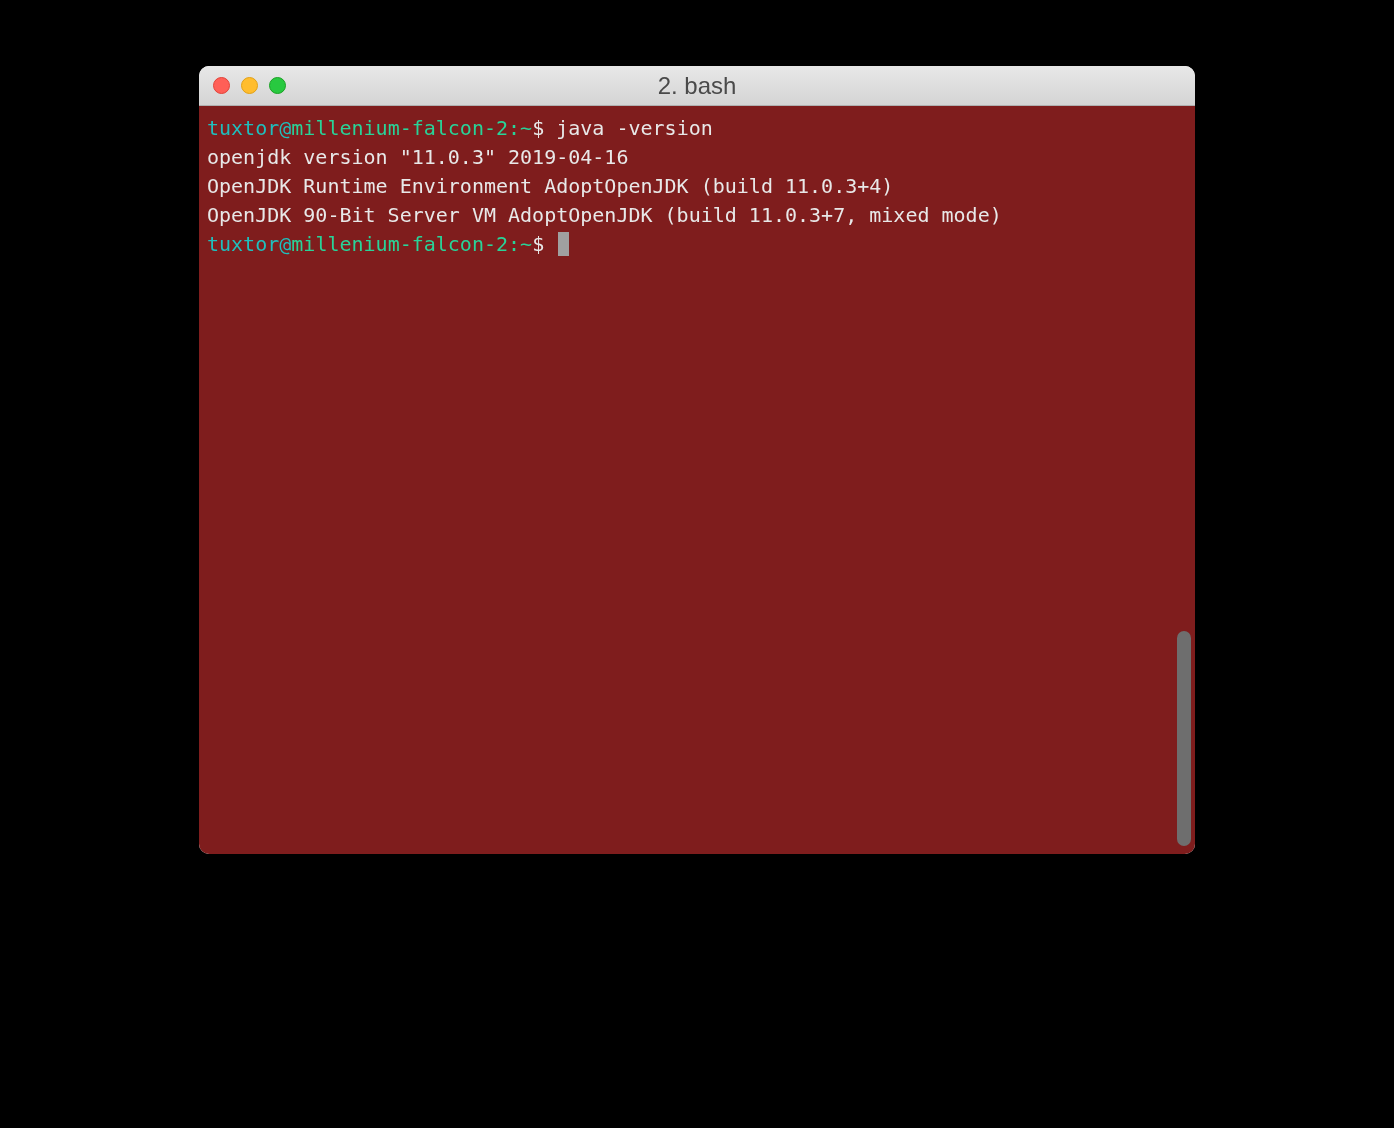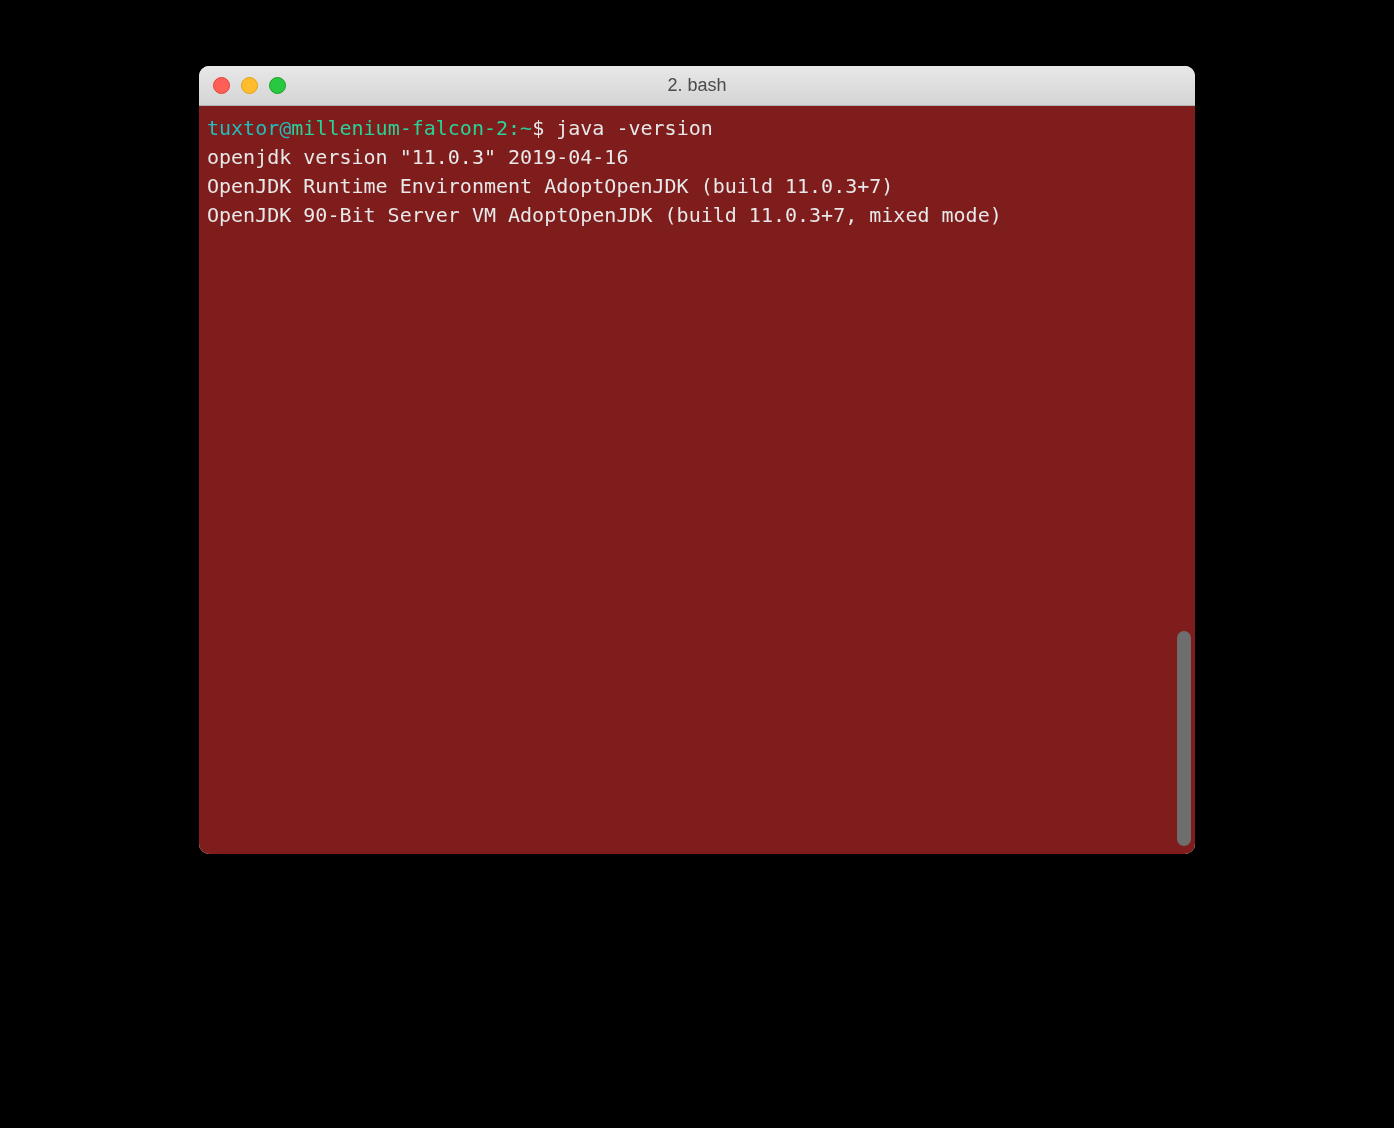--- a/index.html
+++ b/index.html
@@ -57,21 +57,21 @@
     }
     .tl-green {
       background: #28c940;
       border: 1px solid #1ba125;
     }
     .titlebar-title {
       position: absolute;
       left: 50%;
       transform: translateX(-50%);
       color: #4a4a4a;
-      font-size: 18px;
+      font-size: 24px;
       font-weight: 400;
     }
     .terminal-body {
       flex: 1;
       background: #7f1d1d;
       padding: 8px 8px;
       font-family: "Menlo", "Monaco", "Consolas", monospace;
       font-size: 20px;
       line-height: 1.45;
       color: #e8e8e8;
@@ -130,20 +130,21 @@
       <div class="traffic-light tl-red"></div>
       <div class="traffic-light tl-yellow"></div>
       <div class="traffic-light tl-green"></div>
     </div>
     <div class="titlebar-title">2. bash</div>
   </div>
   <div class="terminal-body">
     <div id="terminal-lines">
         <div class="term-line"><span class="prompt-user">tuxtor</span><span class="prompt-user">@</span><span class="prompt-host">millenium-falcon-2</span><span class="prompt-host">:</span><span class="prompt-path">~</span><span class="prompt-dollar">$</span><span class="command-text"> java -version</span></div>
         <div class="term-line">openjdk version "11.0.3" 2019-04-16</div>
-        <div class="term-line">OpenJDK Runtime Environment AdoptOpenJDK (build 11.0.3+7)</div>
+        <div class="term-line">OpenJDK Runtime Environment AdoptOpenJDK (build 11.0.3+4)</div>
         <div class="term-line">OpenJDK 90-Bit Server VM AdoptOpenJDK (build 11.0.3+7, mixed mode)</div>
+        <div class="term-line"><span class="prompt-user">tuxtor</span><span class="prompt-user">@</span><span class="prompt-host">millenium-falcon-2</span><span class="prompt-host">:</span><span class="prompt-path">~</span><span class="prompt-dollar">$</span><span class="command-text"> </span><span class="cursor-block"></span></div>
       </div>
     <div class="scrollbar-track">
       <div class="scrollbar-thumb"></div>
     </div>
   </div>
 </div>
 
 </body></html>

